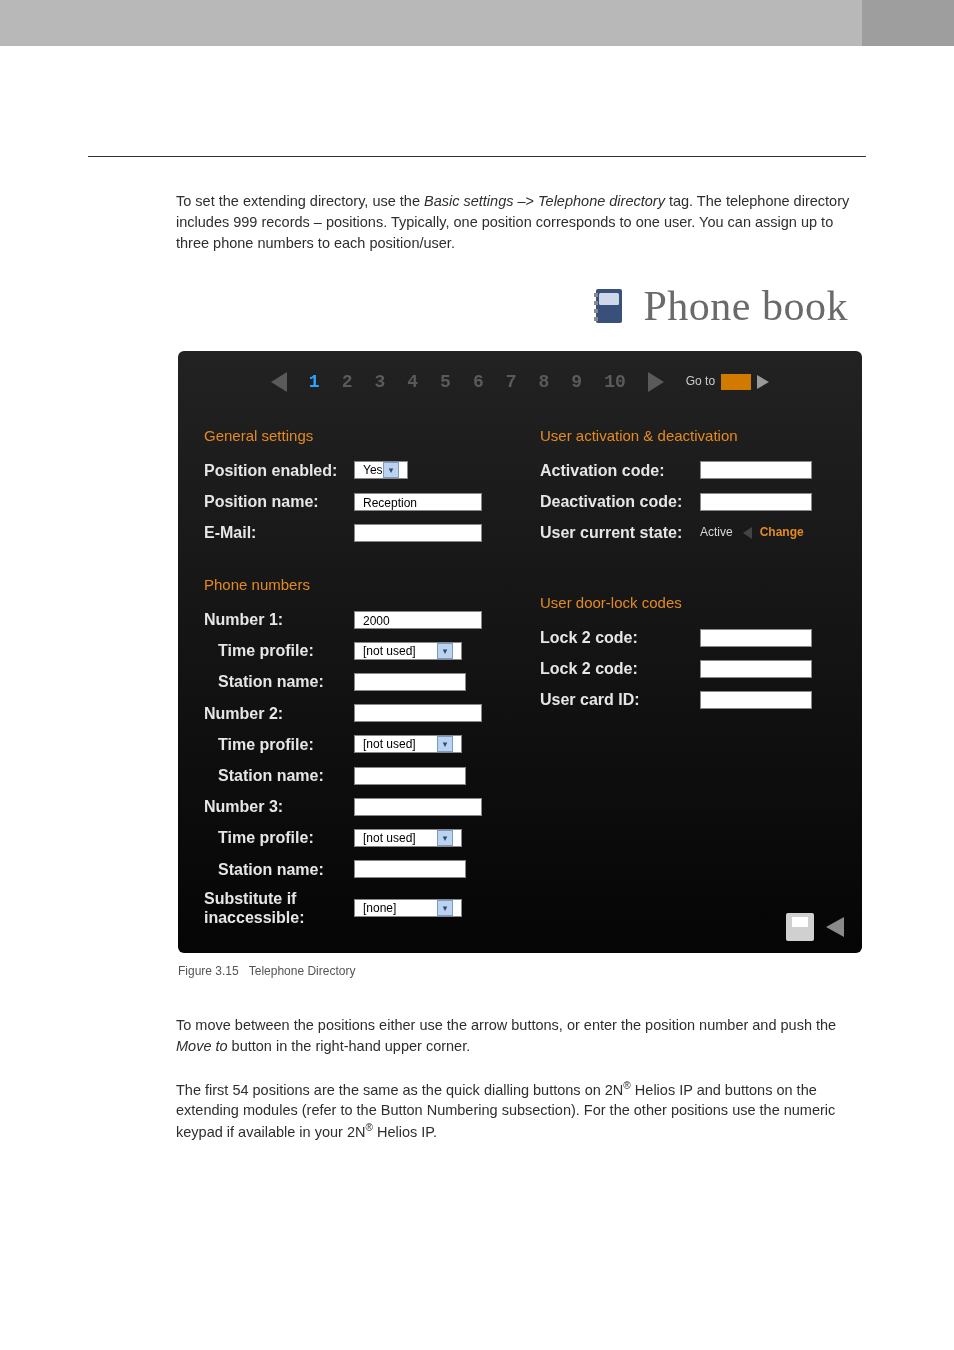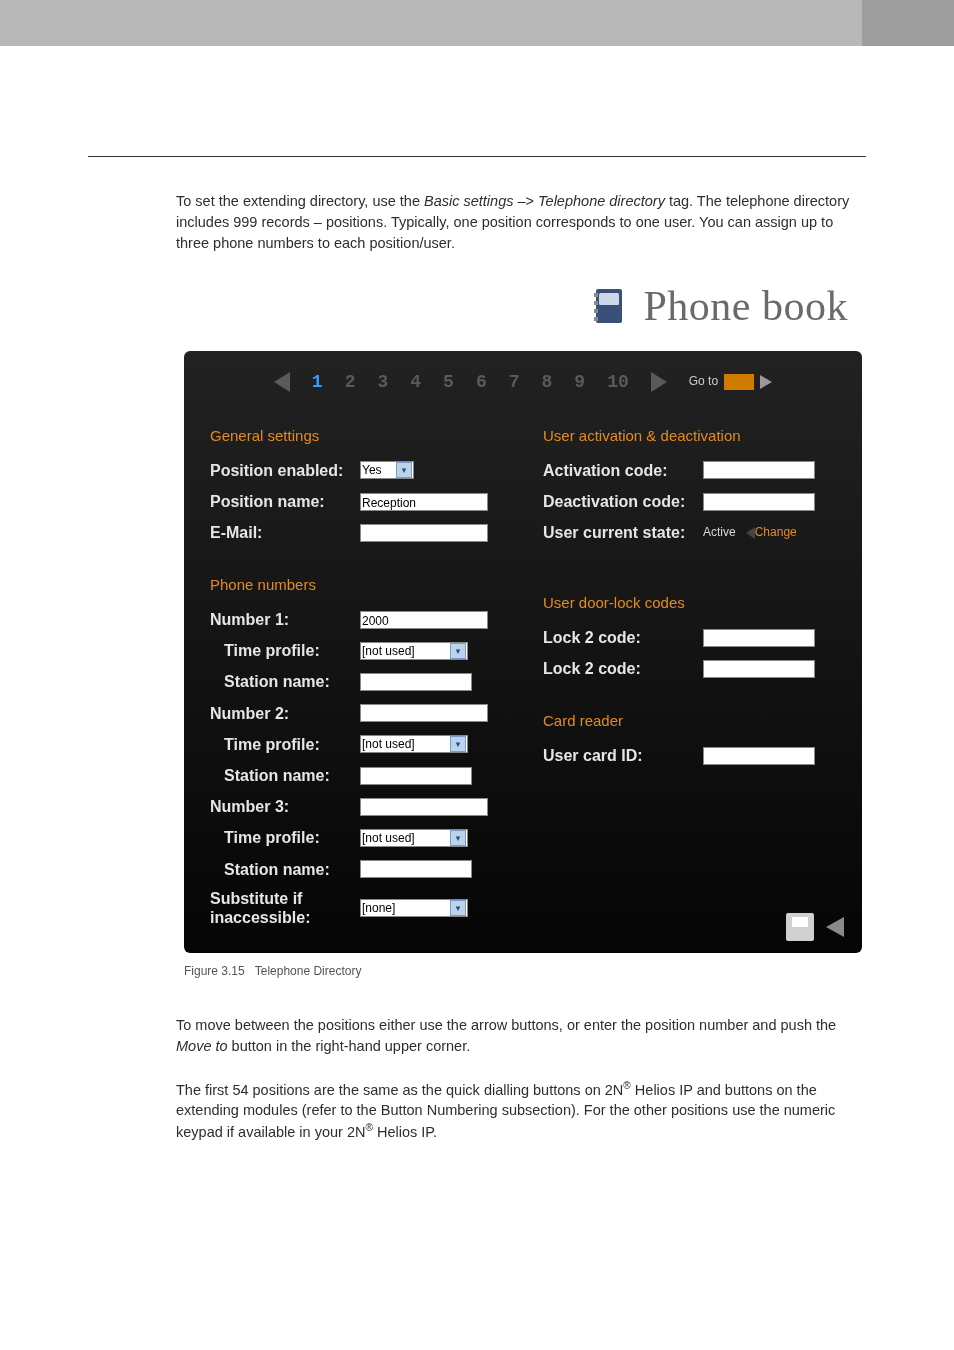--- a/index.html
+++ b/index.html
@@ -38,21 +38,21 @@
     color: #2e2e2e;
   }
   .body-col p {
     margin: 0 0 22px 0;
   }
   em.ital { font-style: italic; }
   sup { font-size: 0.7em; }
 
   
   .shot {
-    margin: 8px 0 8px 8px;
+    margin: 8px 0 8px 2px;
   }
   .shot-header {
     display: flex;
     justify-content: flex-end;
     align-items: center;
     gap: 14px;
     padding-right: 14px;
   }
   .shot-title {
     font-family: Georgia, "Times New Roman", serif;
@@ -140,21 +140,21 @@
     font-weight: bold;
     color: #e6e6e6;
   }
   .col-r .lab { flex: 0 0 160px; }
   .field, .sel {
     height: 18px;
     line-height: 18px;
     background: #fff;
     color: #000;
     font-size: 12px;
-    padding: 0 1px;
+    padding: 0 8px;
     border: 1px solid #888;
     box-sizing: border-box;
   }
   .field { width: 128px; }
   .field.med { width: 112px; }
   .sel {
     width: 108px;
     display: flex;
     align-items: center;
     justify-content: space-between;
@@ -171,24 +171,24 @@
     border: 1px solid #7a9ac8;
   }
   .state-line {
     display: flex;
     align-items: center;
     gap: 10px;
     font-size: 12px;
   }
   .change {
     color: #e38a23;
-    font-weight: normal;
+    font-weight: bold;
     display: inline-flex;
     align-items: center;
-    gap: 0;
+    gap: 8px;
   }
   .change .tri-l {
     width: 0; height: 0;
     border-top: 6px solid transparent;
     border-bottom: 6px solid transparent;
     border-right: 9px solid #444;
   }
   .bottom-icons {
     position: absolute;
     right: 18px;
@@ -386,21 +386,20 @@
 
             <div class="row">
               <span class="lab">Lock 2 code:</span>
               <span class="field med"></span>
             </div>
             <div class="row">
               <span class="lab">Lock 2 code:</span>
               <span class="field med"></span>
             </div>
 
-            <div class="section-h" style="margin-top:30px">Card reader</div>
 
             <div class="row">
               <span class="lab">User card ID:</span>
               <span class="field med"></span>
             </div>
 
           </div>
         </div>
 
         <div class="bottom-icons">

